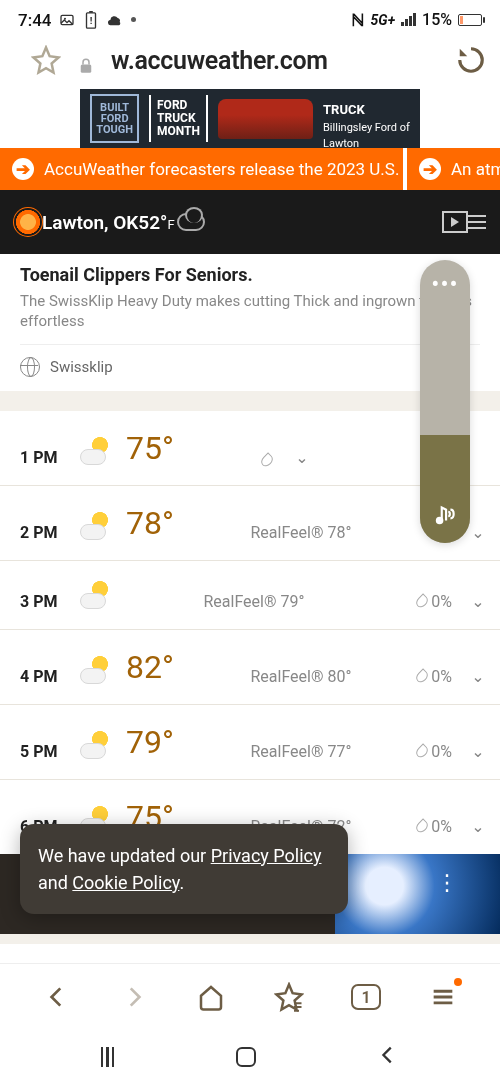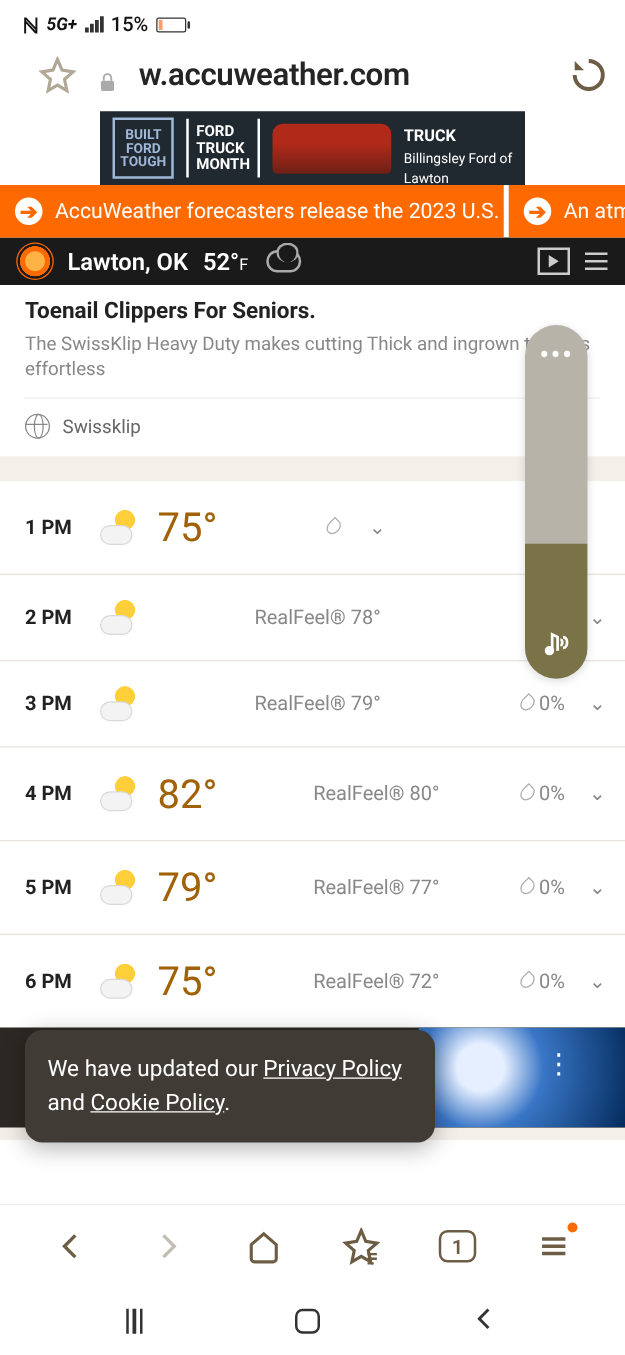--- a/index.html
+++ b/index.html
@@ -29,42 +29,42 @@
   .ad-truck { width: 95px; height: 40px; background: linear-gradient(to bottom, #b02919 40%, #6e2016 100%); border-radius: 8px 8px 4px 4px; }
   .ad-text { color: #fff; font-size: 13px; line-height: 1.25; }
   .ad-text b { font-weight: 700; }
 
   .alerts { display: flex; gap: 4px; background: #fff; }
   .alert { background: #ff6a00; color: #fff; display: flex; align-items: center; padding: 10px 12px; font-size: 17px; gap: 10px; white-space: nowrap; overflow: hidden; }
   .alert.a1 { flex: 0 0 403px; }
   .alert.a2 { flex: 1; }
   .alert-icon { width: 22px; height: 22px; border-radius: 50%; background: #fff; display: flex; align-items: center; justify-content: center; color: #ff6a00; font-weight: 700; flex-shrink: 0; }
 
-  .loc-bar { background: #1a1a1a; color: #fff; display: flex; align-items: center; padding: 5px 14px; gap: 12px; }
+  .loc-bar { background: #1a1a1a; color: #fff; display: flex; align-items: center; padding: 18px 14px; }
   .sun-ic { width: 28px; height: 28px; border-radius: 50%; background: radial-gradient(circle, #ffb347 38%, #ff6a00 42% 60%, transparent 62%); box-shadow: 0 0 0 1px #ff6a00; }
   .loc-name { font-size: 19px; font-weight: 600; }
   .loc-temp { font-size: 19px; font-weight: 600; }
   .loc-temp .f { font-size: 13px; font-weight: 400; }
   .cloud { width: 28px; height: 18px; border: 2px solid #aaa; border-radius: 40px; position: relative; margin-left: 2px; }
   .cloud::before { content: ''; position: absolute; width: 14px; height: 14px; border: 2px solid #aaa; border-radius: 50%; top: -8px; left: 6px; background: #1a1a1a; border-bottom: none; }
   .play-box { margin-left: auto; width: 26px; height: 22px; border: 2px solid #ccc; display: flex; align-items: center; justify-content: center; }
   .play-tri { width: 0; height: 0; border-left: 8px solid #ccc; border-top: 5px solid transparent; border-bottom: 5px solid transparent; }
   .ham { display: flex; flex-direction: column; gap: 4px; }
   .ham span { width: 18px; height: 2px; background: #ccc; }
 
   .content { background: #f3f0ea; padding-bottom: 10px; }
   .sponsored { background: #fff; padding: 10px 20px 8px; }
   .sp-title { font-size: 18px; font-weight: 700; color: #222; margin-bottom: 6px; }
   .sp-desc { font-size: 15px; color: #888; line-height: 1.35; }
   .sp-brand { border-top: 1px solid #eee; margin-top: 12px; padding: 12px 0 6px; display: flex; align-items: center; gap: 10px; color: #666; font-size: 15px; }
   .globe { width: 20px; height: 20px; border: 1.8px solid #888; border-radius: 50%; position: relative; }
   .globe::before { content: ''; position: absolute; left: 6px; top: -1px; width: 6px; height: 18px; border: 1.5px solid #888; border-radius: 50%; }
   .globe::after { content: ''; position: absolute; top: 7px; left: -1px; height: 1.5px; width: 18px; background: #888; }
 
-  .hour-row { background: #fff; border-top: 1px solid #e8e4dc; display: flex; align-items: center; padding: 18px 10px 18px 20px; gap: 14px; }
+  .hour-row { background: #fff; border-top: 1px solid #e8e4dc; display: flex; align-items: flex-end; padding: 18px 10px 18px 20px; gap: 14px; }
   .hour-row:first-of-type { border-top: none; margin-top: 20px; }
   .htime { width: 46px; font-size: 16px; font-weight: 700; color: #222; }
   .hicon { width: 32px; height: 32px; position: relative; }
   .hicon::before { content: ''; position: absolute; width: 20px; height: 20px; background: radial-gradient(circle, #ffcf3a 55%, transparent 58%); border-radius: 50%; top: 0; right: 2px; }
   .hicon::after { content: ''; position: absolute; width: 24px; height: 14px; background: #f3f3f3; border: 1px solid #d8d8d8; border-radius: 40px; bottom: 2px; left: 0; }
   .htemp { font-size: 32px; color: #a16207; width: 80px; }
   .hreal { flex: 1; font-size: 16px; color: #888; text-align: center; }
   .hprecip { display: flex; align-items: center; gap: 4px; color: #888; font-size: 16px; width: 56px; justify-content: flex-end; }
   .drop { width: 10px; height: 13px; border: 1.5px solid #aaa; border-radius: 0 50% 50% 50%; transform: rotate(45deg); }
   .hchev { width: 24px; color: #888; text-align: center; font-size: 16px; }
@@ -93,20 +93,43 @@
   .sys-nav { position: absolute; bottom: 0; left: 0; right: 0; display: flex; justify-content: space-around; align-items: center; padding: 12px 40px 14px; }
   .sys-nav .s1 { display: flex; gap: 3px; }
   .sys-nav .s1 span { width: 2.5px; height: 20px; background: #333; }
   .sys-nav .s2 { width: 20px; height: 20px; border: 2.5px solid #333; border-radius: 6px; }
   .sys-nav .s3 svg { width: 22px; height: 22px; }
 </style>
 </head>
 <body>
 
 <div class="status-bar">
+  <div class="status-left">
+    <span>7:44</span>
+    <span class="sicon">
+        <svg viewBox="0 0 24 24" width="18" height="18" fill="#333">
+          <rect x="3" y="5" width="18" height="14" rx="2" fill="none" stroke="#333" stroke-width="2"></rect>
+          <circle cx="9" cy="10" r="1.5"></circle>
+          <path d="M3 17l5-5 4 4 3-3 6 6" fill="none" stroke="#333" stroke-width="2"></path>
+        </svg>
+      </span>
+    <span class="sicon">
+        <svg viewBox="0 0 12 20" width="12" height="18" fill="#333">
+          <rect x="1" y="2" width="10" height="17" rx="1" fill="none" stroke="#333" stroke-width="1.5"></rect>
+          <rect x="4" y="0" width="4" height="2"></rect>
+          <text x="6" y="14" text-anchor="middle" font-size="11" font-weight="700">!</text>
+        </svg>
+      </span>
+    <span class="sicon">
+        <svg viewBox="0 0 24 24" width="20" height="20" fill="#333">
+          <path d="M19 15a4 4 0 00-3-6 6 6 0 00-11 3 4 4 0 001 8h12a3 3 0 001-5z"></path>
+        </svg>
+      </span>
+    <span class="dot"></span>
+  </div>
   <div class="status-right">
     <span style="font-weight:700;font-size:17px;">ℕ</span>
     <span style="font-weight:700;font-style:italic;font-size:14px;">5G+</span>
     <span class="bars">
         <span></span>
         <span></span>
         <span></span>
         <span></span>
       </span>
     <span style="font-size:16px;">15%</span>
@@ -193,20 +216,21 @@
         <div class="htemp">75°</div>
         <div class="hprecip">
           <span class="drop"></span>
           <span></span>
         </div>
         <div class="hchev">⌄</div>
       </div>
       <div class="hour-row">
         <div class="htime">2 PM</div>
         <div class="hicon"></div>
+        <div class="htemp">78°</div>
         <div class="hreal">RealFeel® 78°</div>
         <div class="hprecip">
           <span class="drop"></span>
           <span></span>
         </div>
         <div class="hchev">⌄</div>
       </div>
       <div class="hour-row">
         <div class="htime">3 PM</div>
         <div class="hicon"></div>

